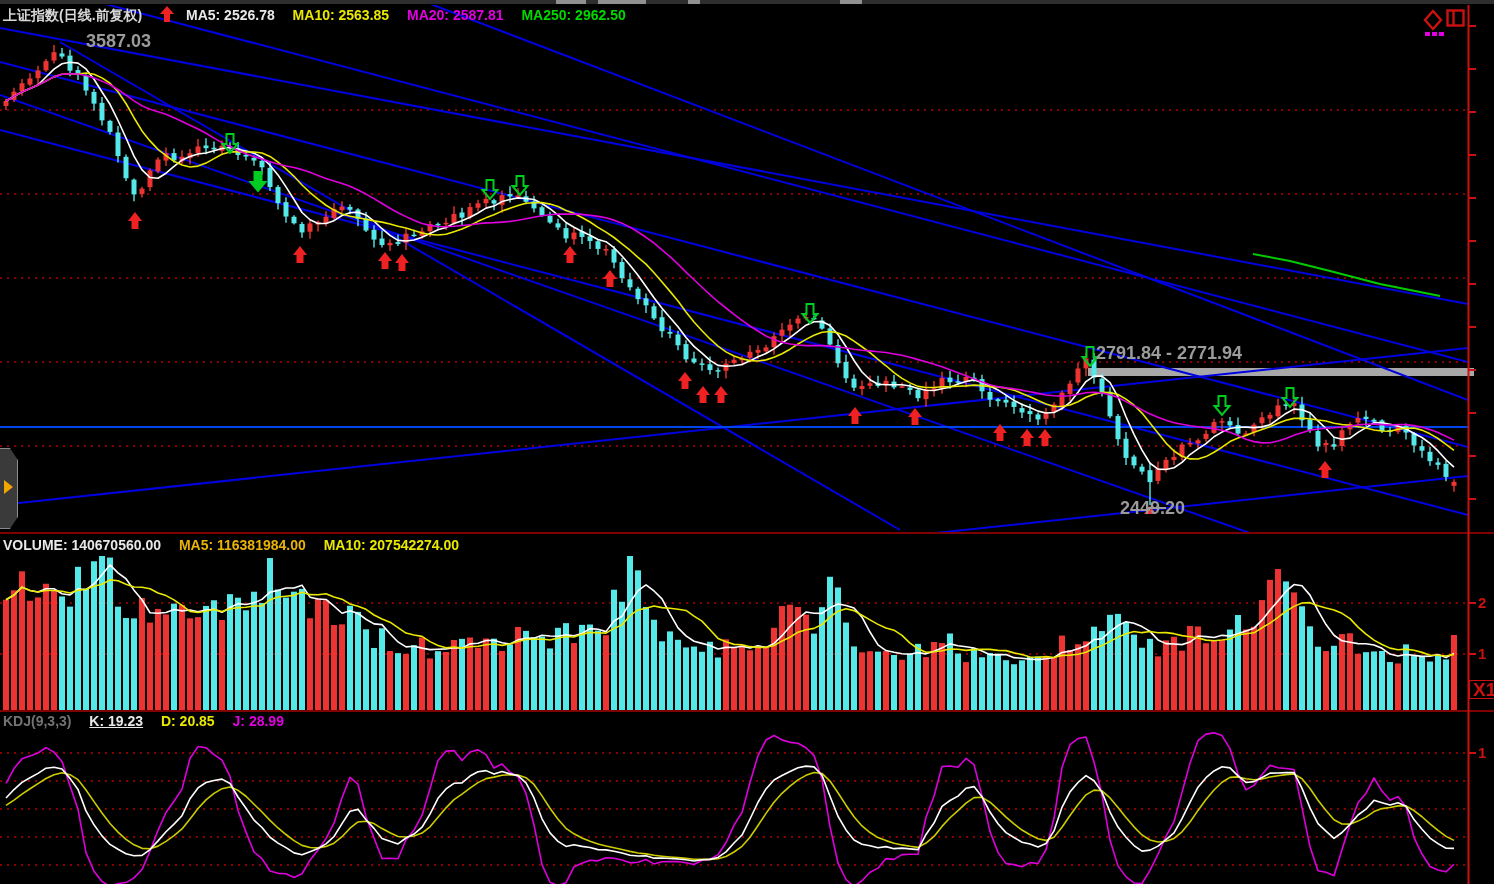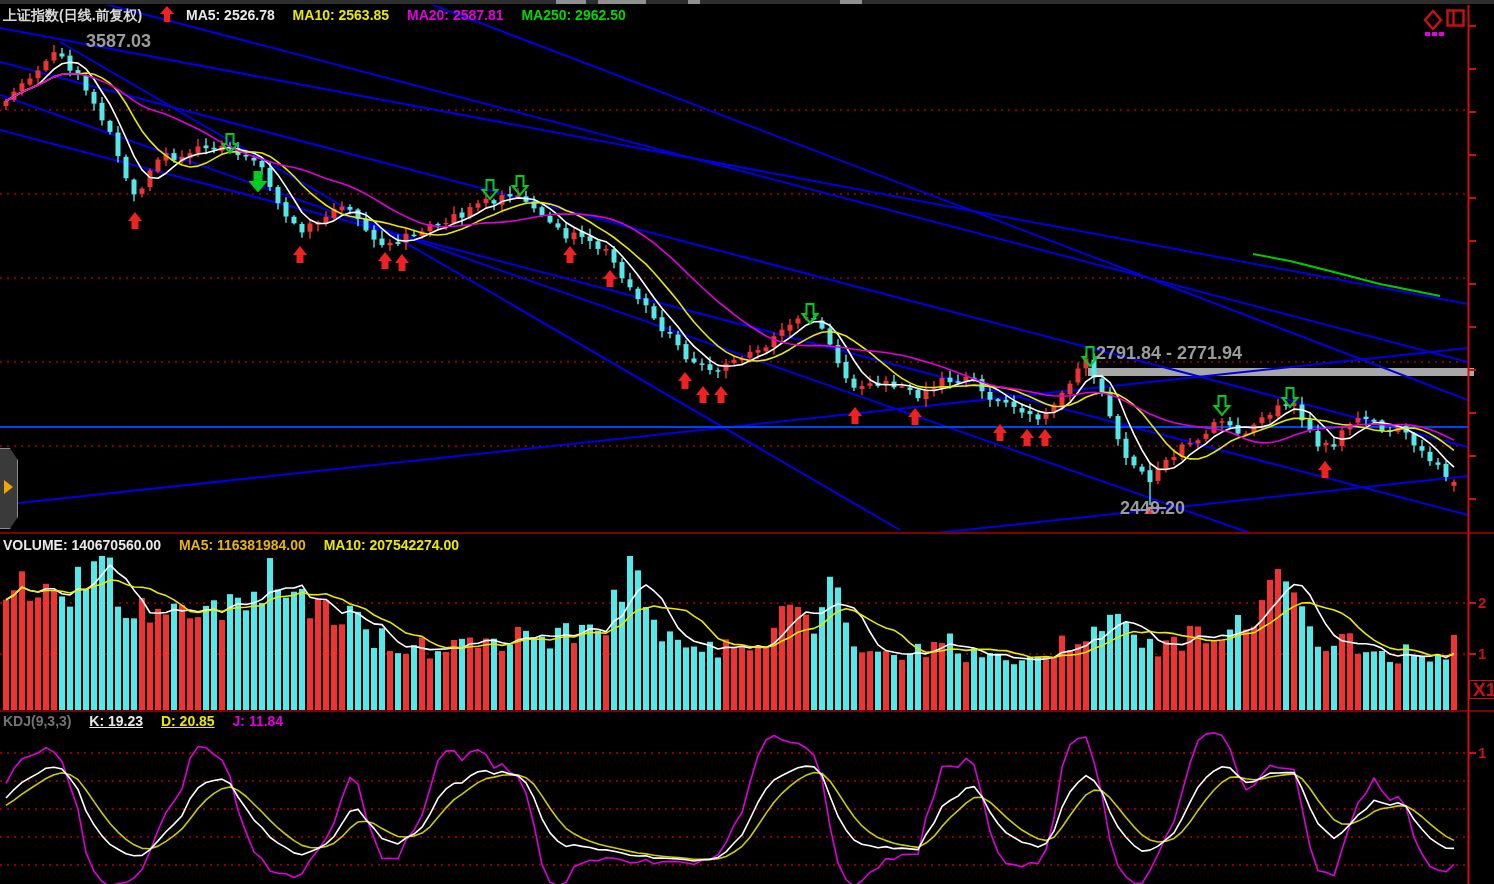--- a/index.html
+++ b/index.html
@@ -716,22 +716,22 @@
 
 <div id="hdr-vol" class="abs hdr">
   <span style="color: rgb(232, 232, 232); text-align: right;">VOLUME: 140670560.00</span>
   <span style="color: #eab308;">MA5: 116381984.00</span>
   <span style="color: rgb(232, 232, 0);">MA10: 207542274.00</span>
 </div>
 
 <div id="hdr-kdj" class="abs hdr">
   <span style="color: #737373;">KDJ(9,3,3)</span>
   <span style="color: rgb(232, 232, 232); text-decoration: underline;">K: 19.23</span>
-  <span style="color: rgb(232, 232, 0); text-decoration: underline;">D: 20.85</span>
-  <span style="color: rgb(224, 0, 224);">J: 11.84</span>
+  <span style="color: rgb(232, 232, 0);">D: 20.85</span>
+  <span style="color: rgb(224, 0, 224);">J: 28.99</span>
 </div>
 
 <div id="vol-lbl-1" class="abs axlbl">2</div>
 <div id="vol-lbl-2" class="abs axlbl">1</div>
 <div id="kdj-lbl-1" class="abs axlbl">1</div>
 <div id="x1-box" class="abs">X1</div>
 
 <div id="left-tab" class="abs">
   <div class="tri"></div>
 </div>

